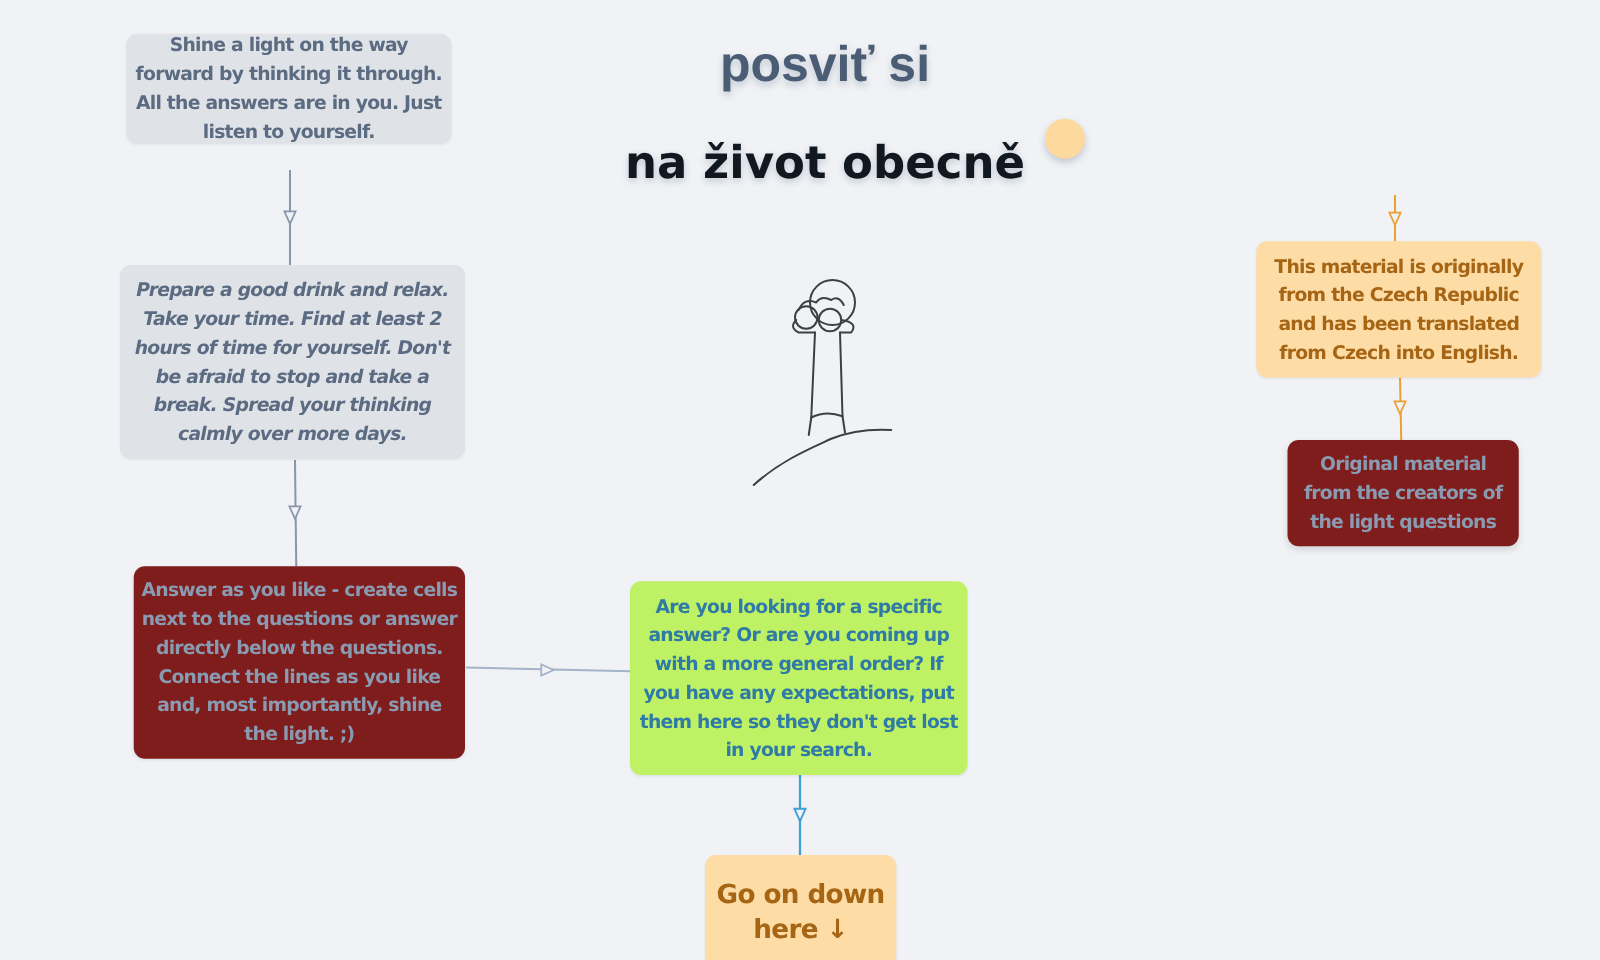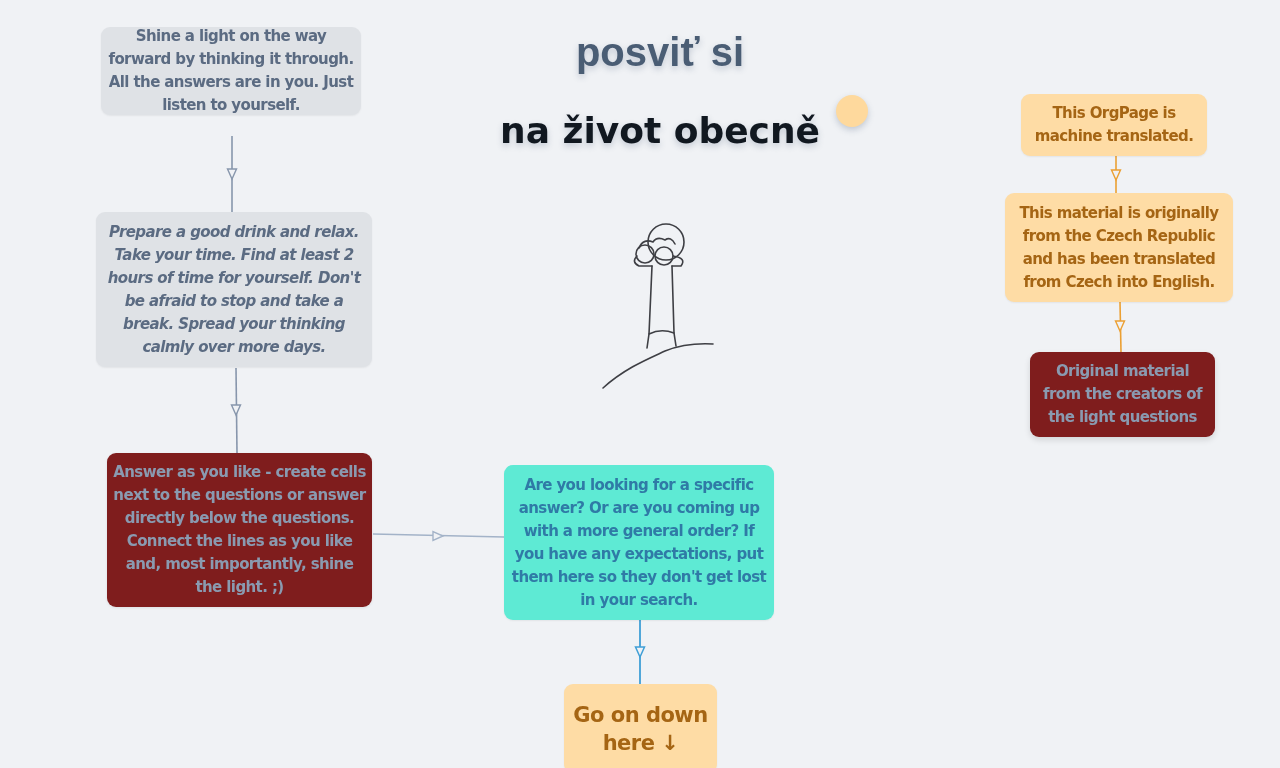--- a/index.html
+++ b/index.html
@@ -50,21 +50,21 @@
     }
     .node.white {
       background: #7f1d1d;
       color: #8a9ab0;
       box-shadow: 0 1px 3px rgba(0,0,0,0.08);
     }
     .node.white.shadowed {
       box-shadow: 0 3px 6px rgba(0,0,0,0.12);
     }
     .node.blue {
-      background: #5eead4;
+      background: #bef264;
       color: #2f7aa6;
       box-shadow: 0 1px 2px rgba(0,0,0,0.06);
     }
     .node.orange {
       background: #fedca5;
       color: #a56514;
       box-shadow: 0 1px 2px rgba(0,0,0,0.06);
     }
     .node.big {
       font-size: 21px;
@@ -190,23 +190,20 @@
   </div>
 
   <div class="node blue" style="left:504px; top:465px; width:270px; height:155px;">
     <span>Are you looking for a specific answer? Or are you coming up with a more general order? If you have any expectations, put them here so they don't get lost in your search.</span>
   </div>
 
   <div class="node orange big" style="left:564px; top:684px; width:153px; height:89px;">
     <span>Go on down here ↓</span>
   </div>
 
-  <div class="node orange" style="left:1021px; top:94px; width:186px; height:62px;">
-    <span>This OrgPage is machine translated.</span>
-  </div>
 
   <div class="node orange" style="left:1005px; top:193px; width:228px; height:109px;">
     <span>This material is originally from the Czech Republic and has been translated from Czech into English.</span>
   </div>
 
   <div class="node white shadowed" style="left:1030px; top:352px; width:185px; height:85px;">
     <span>Original material from the creators of the light questions</span>
   </div>
 
 </div>

